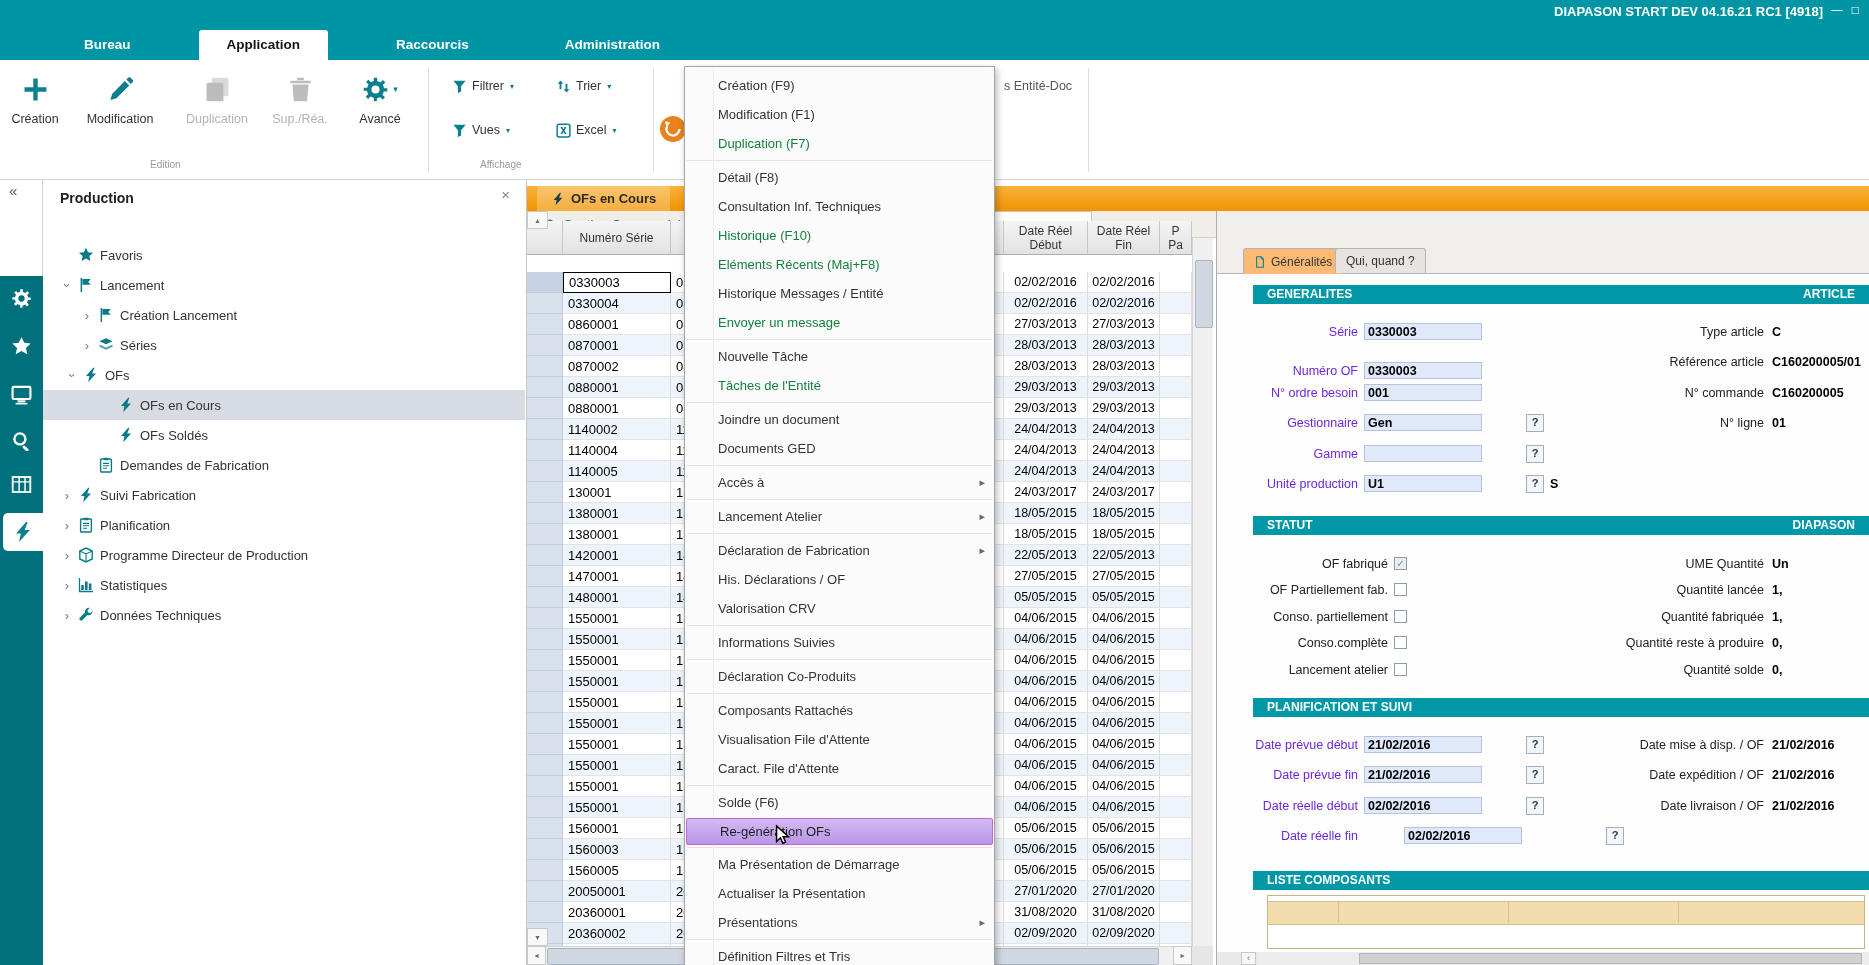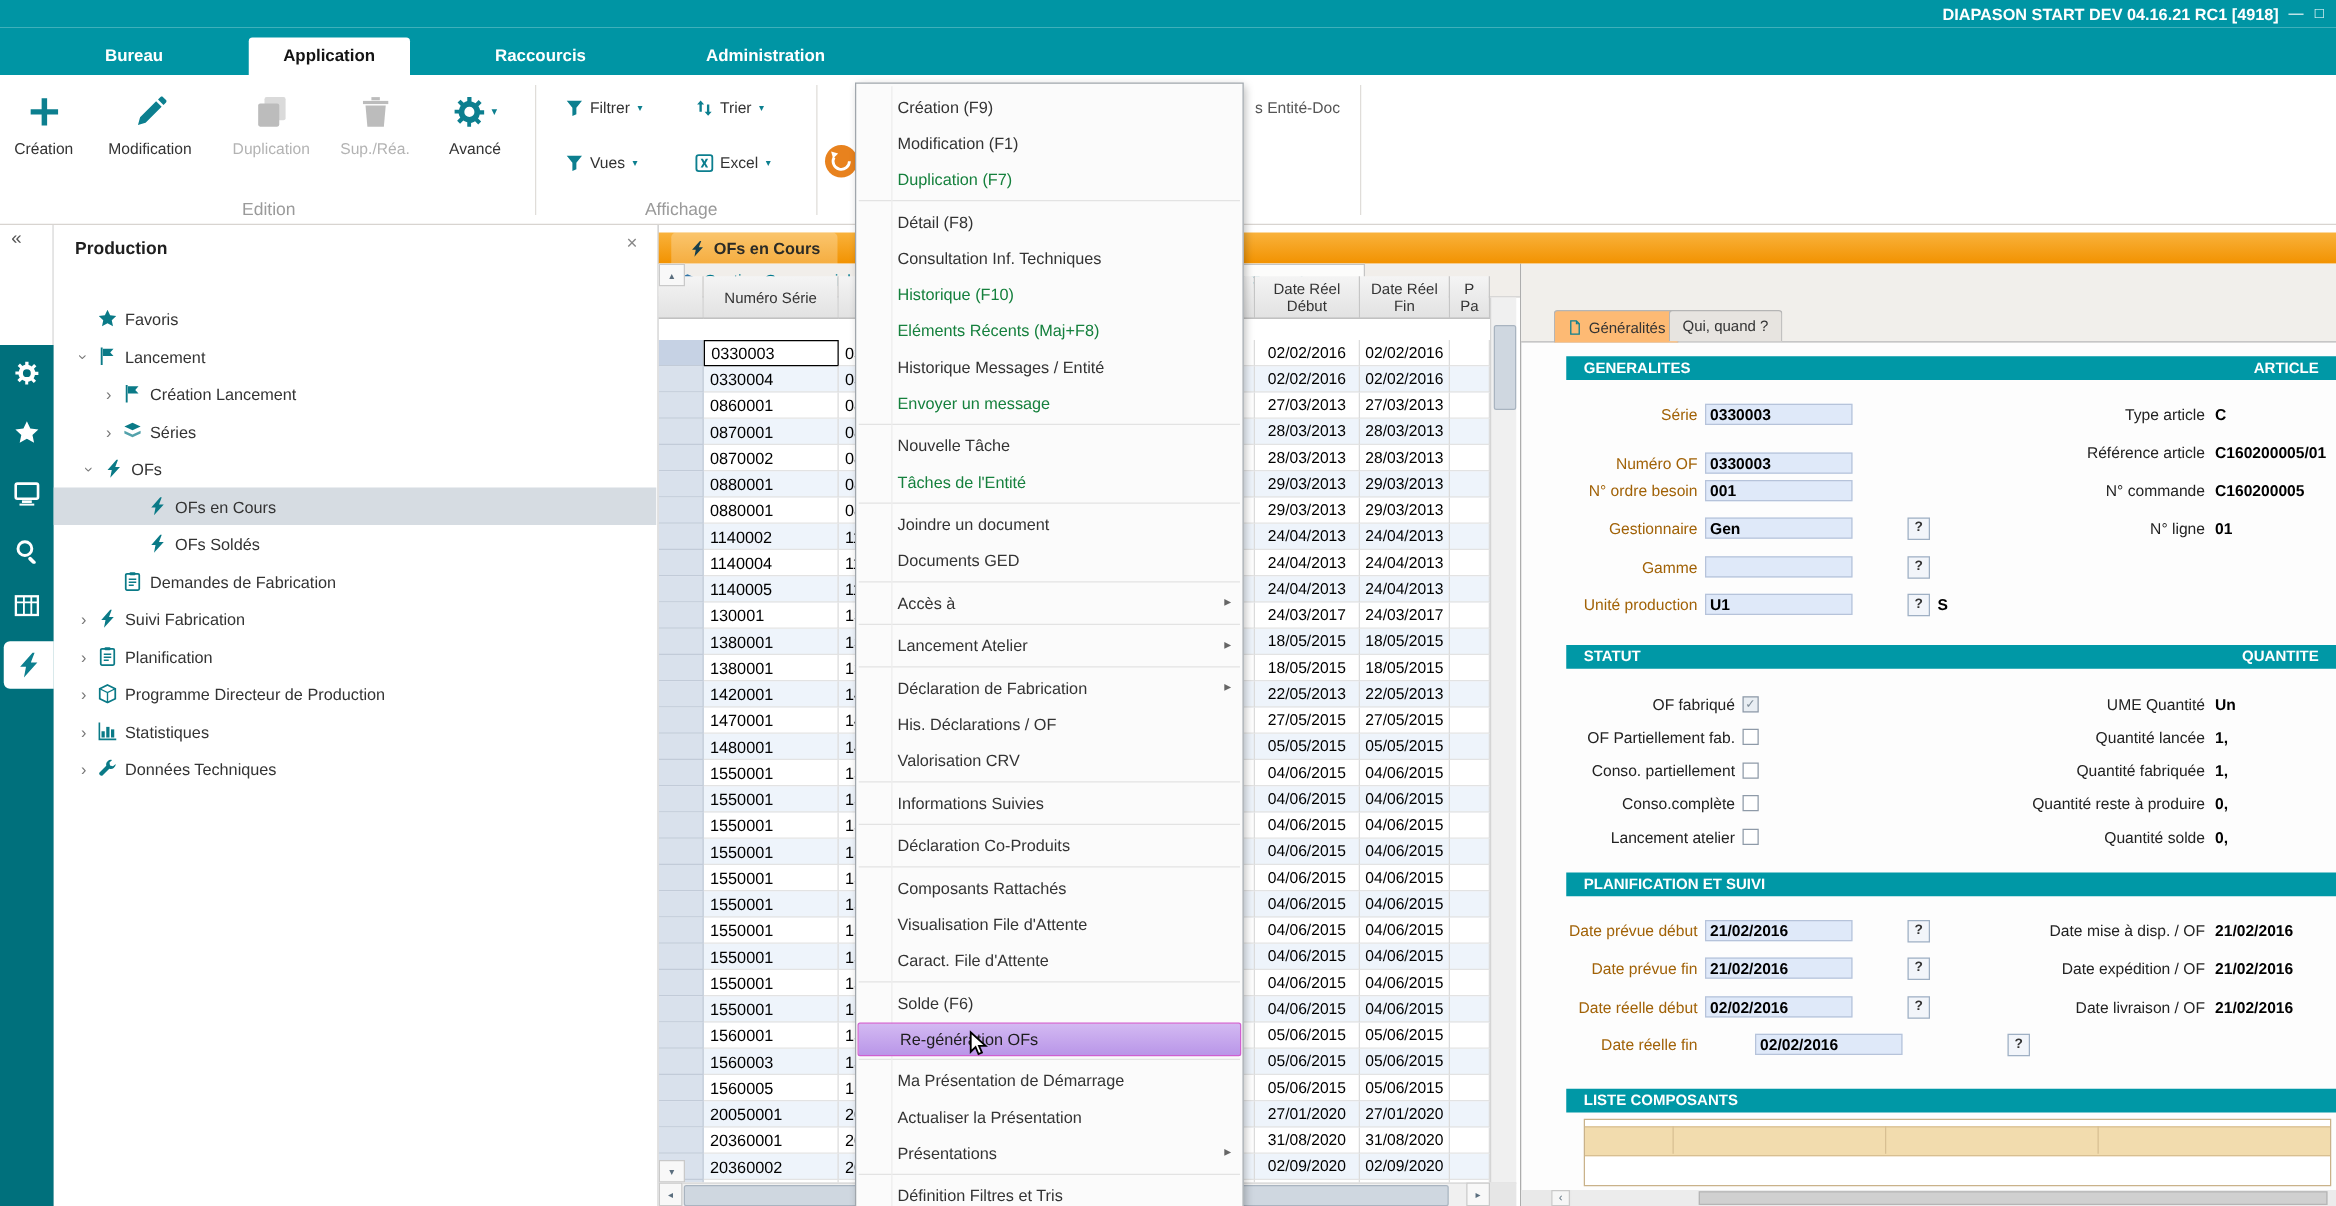--- a/index.html
+++ b/index.html
@@ -24,21 +24,21 @@
   .ribbon{position:absolute;left:0;top:60px;width:1869px;height:120px;background:#fff;
           border-bottom:1px solid #d8d4d0;box-sizing:border-box}
   .bigbtn{position:absolute;top:8px;text-align:center;color:#0c7f8f}
   .bb-top{height:42px;display:flex;align-items:center;justify-content:center;gap:4px}
   .bb-ic{width:27px;height:27px;display:inline-block}
   .caret{font-size:9px;color:#0c7f8f}
   .bb-l{font-size:12.5px;color:#333;margin-top:2px;white-space:nowrap}
   .bigbtn.dis{color:#bcbcbc}
   .bigbtn.dis .bb-l{color:#b3b3b3}
   .vsep{position:absolute;top:8px;height:104px;width:1px;background:#e0ddd9}
-  .grplabel{position:absolute;top:99px;font-size:14px;color:#9a9a9a;text-align:center}
+  .grplabel{position:absolute;top:99px;font-size:10px;color:#9a9a9a;}
   .smgrid{position:absolute;left:452px;top:14px;display:grid;grid-template-columns:104px auto;
           grid-auto-rows:24px;row-gap:20px}
   .smbtn{display:flex;align-items:center;height:24px;color:#0c7f8f;white-space:nowrap}
   .sb-ic{width:15px;height:15px;margin-right:5px;display:inline-block}
   .sb-l{font-size:12.5px;color:#333}
   .caret2{font-size:8px;color:#0c7f8f;margin-left:6px}
   .refresh{position:absolute;left:660px;top:56px;width:26px;height:26px;border-radius:50%;
            background:#e8821e;color:#fff;padding:4px;box-sizing:border-box}
   .frag{position:absolute;left:1004px;top:19px;font-size:12.5px;color:#555;white-space:nowrap}
 
@@ -130,21 +130,21 @@
   .ptab{position:absolute;top:37px;height:25px;border:1px solid #b5b5b5;border-bottom:none;
         border-radius:3px 3px 0 0;background:#e7e4e0;display:flex;align-items:center;gap:5px;
         padding:0 10px;font-size:12px;color:#333;box-sizing:border-box;z-index:2;white-space:nowrap}
   .ptab.active{background:#fdba74;height:26px}
   .ptab-ic{width:12px;height:12px;color:#0c7f8f}
   .secbar{position:absolute;left:36px;right:0;height:19px;background:#0098a6;color:#fff;
           font-weight:bold;font-size:12px;line-height:19px;display:flex;
           justify-content:space-between;padding:0 14px;box-sizing:border-box;z-index:2}
   .frow,.vrow,.crow{position:absolute;height:19px;display:flex;align-items:center;z-index:2}
   .frow{left:36px}
-  .flabel{width:105px;text-align:right;margin-right:6px;font-size:12.5px;color:#a16207;white-space:nowrap}
+  .flabel{width:105px;text-align:right;margin-right:6px;font-size:12.5px;color:#6d28d9;white-space:nowrap}
   .finput{width:118px;height:17px;line-height:17px;background:#dfe9f9;border:1px solid #b6c3da;
           font-weight:bold;font-size:12.5px;color:#000;padding:0 3px;box-sizing:border-box;white-space:nowrap}
   .fhelp{width:16px;height:16px;line-height:15px;text-align:center;border:1px solid #9fb0c4;
          background:#f2f5fa;font-size:11px;font-weight:bold;color:#333;margin-left:44px}
   .fsuffix{font-size:12.5px;margin-left:6px;color:#000;font-weight:bold}
   .vrow{left:330px}
   .vlabel{width:217px;text-align:right;margin-right:8px;font-size:12.5px;color:#222;white-space:nowrap}
   .vval{font-weight:bold;font-size:12.5px;color:#000;white-space:nowrap}
   .crow{left:36px}
   .clabel{width:135px;text-align:right;margin-right:6px;font-size:12.5px;color:#222;white-space:nowrap}
@@ -849,21 +849,21 @@
   <div class="ptab" style="left:118px">
     <span>Qui, quand ?</span>
   </div>
 
   <div class="secbar" style="top:74px">
     <span>GENERALITES</span>
     <span>ARTICLE</span>
   </div>
   <div class="secbar" style="top:305px">
     <span>STATUT</span>
-    <span>QUANTITE</span>
+    <span>DIAPASON</span>
   </div>
   <div class="secbar" style="top:487px">
     <span>PLANIFICATION ET SUIVI</span>
     <span></span>
   </div>
   <div class="secbar" style="top:660px">
     <span>LISTE COMPOSANTS</span>
     <span></span>
   </div>
 

